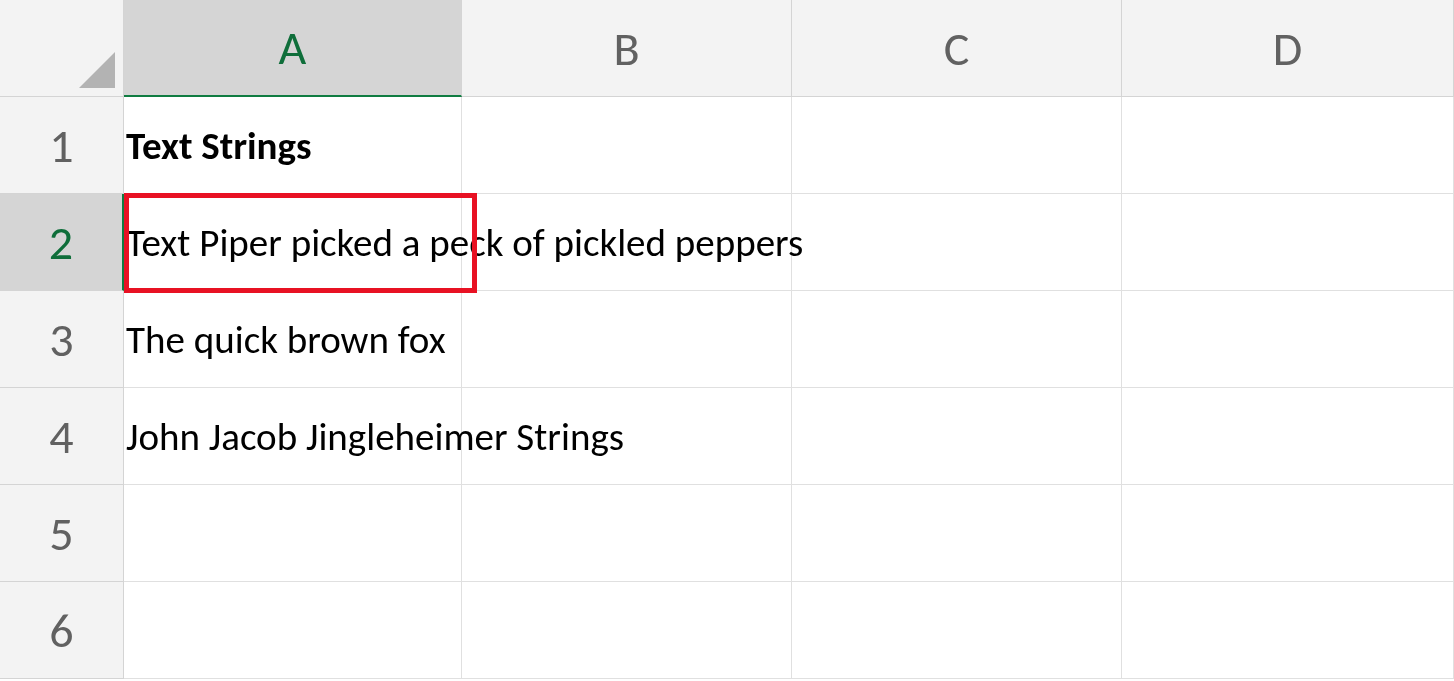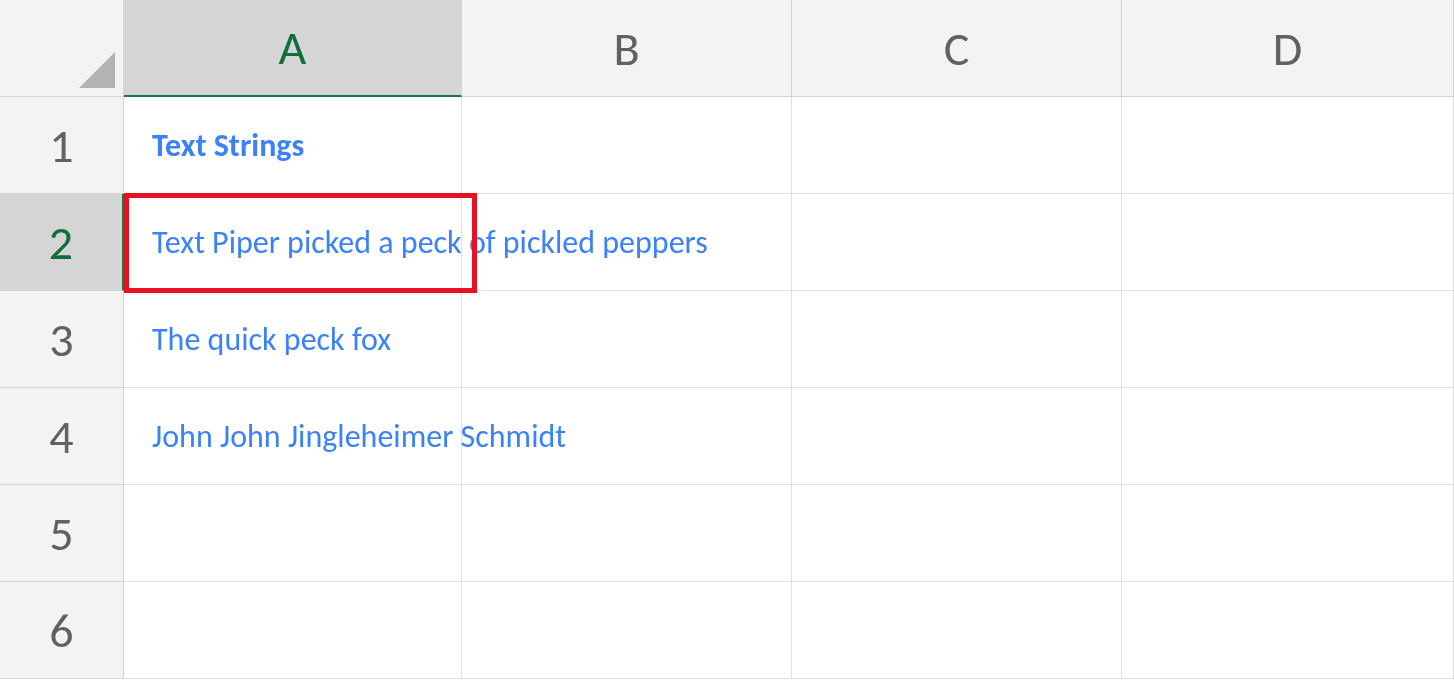--- a/index.html
+++ b/index.html
@@ -82,25 +82,25 @@
     .cell {
       border-right: 1px solid #e0e0e0;
       border-bottom: 1px solid #e0e0e0;
       height: 97px;
       position: relative;
       cursor: cell;
       overflow: visible;
     }
     .cell-content {
       position: absolute;
-      left: 28px;
+      left: 2px;
       top: 50%;
       transform: translateY(-50%);
-      font-size: 32px;
-      color: #3b82f6;
+      font-size: 39px;
+      color: #000000;
       white-space: nowrap;
       font-weight: 400;
       pointer-events: none;
       z-index: 1;
     }
     .cell-content.bold {
       font-weight: 700;
     }
     .annotation-box {
       position: absolute;
@@ -143,31 +143,31 @@
       <span class="cell-content">Text Piper picked a peck of pickled peppers</span>
     </div>
     <div class="cell"></div>
     <div class="cell"></div>
     <div class="cell"></div>
   </div>
 
   <div class="row">
     <div class="row-header">3</div>
     <div class="cell">
-      <span class="cell-content">The quick peck fox</span>
+      <span class="cell-content">The quick brown fox</span>
     </div>
     <div class="cell"></div>
     <div class="cell"></div>
     <div class="cell"></div>
   </div>
 
   <div class="row">
     <div class="row-header">4</div>
     <div class="cell">
-      <span class="cell-content">John John Jingleheimer Schmidt</span>
+      <span class="cell-content">John Jacob Jingleheimer Strings</span>
     </div>
     <div class="cell"></div>
     <div class="cell"></div>
     <div class="cell"></div>
   </div>
 
   <div class="row">
     <div class="row-header">5</div>
     <div class="cell"></div>
     <div class="cell"></div>

